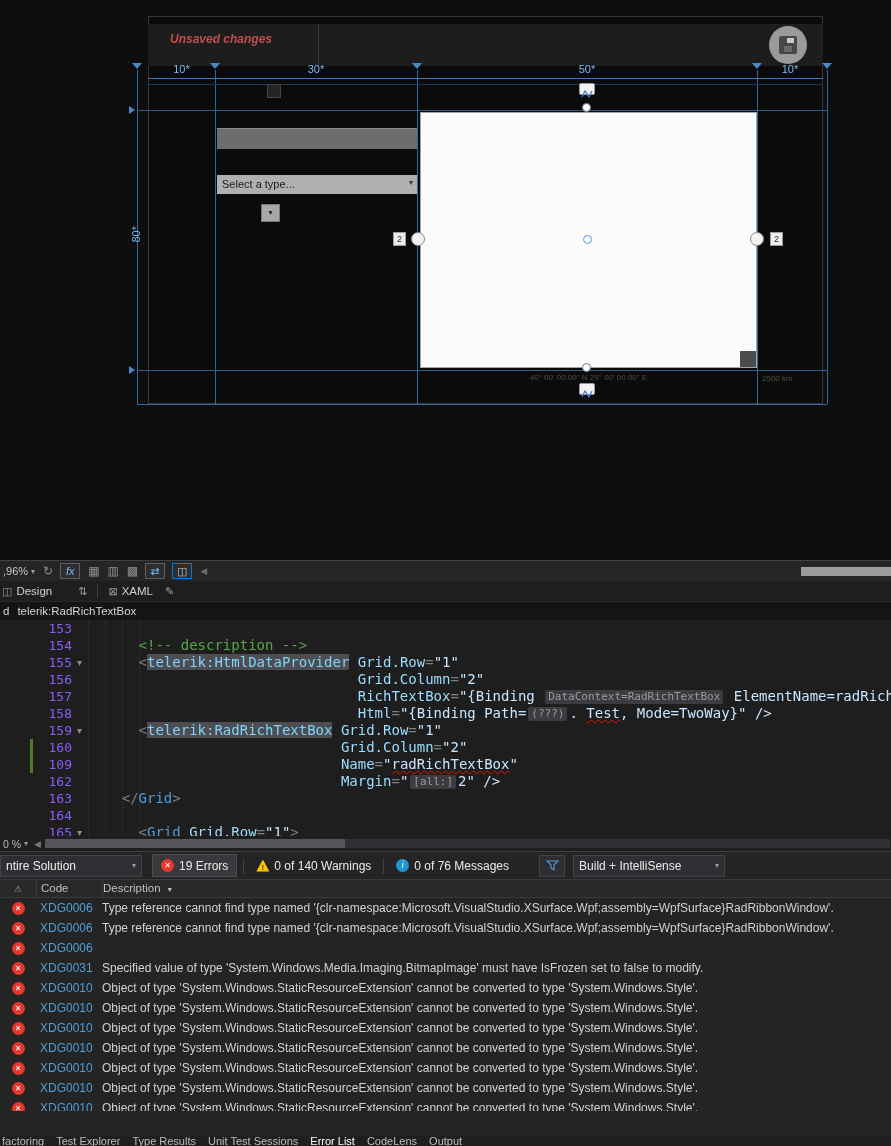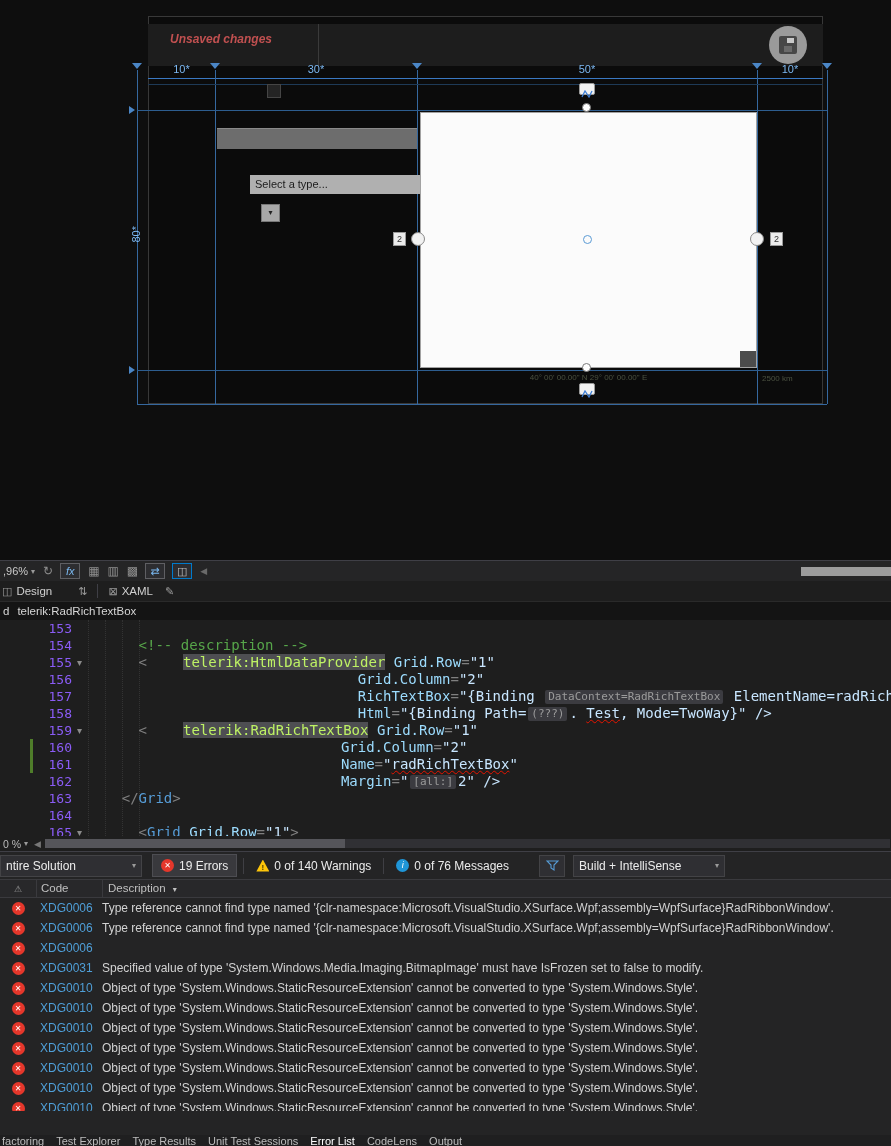--- a/index.html
+++ b/index.html
@@ -26,21 +26,21 @@
   .hline{position:absolute;height:1px;background:#2d5d8f;}
   .hl-top{left:148px;top:84px;width:675px;background:#1e3a57;}
   .hl-a{left:137px;top:110px;width:690px;}
   .hl-b{left:137px;top:370px;width:690px;}
   .hl-c{left:137px;top:404px;width:690px;background:#35689f;}
   .rowarrow{position:absolute;width:0;height:0;border-top:4px solid transparent;border-bottom:4px solid transparent;border-left:6px solid #4b86c6;}
   .ra1{left:129px;top:106px}.ra2{left:129px;top:366px}
   .rowlabel{position:absolute;left:130px;top:226px;writing-mode:vertical-rl;transform:rotate(180deg);color:#7cb8f2;font-size:11px;}
   .mini-icon{position:absolute;left:267px;top:84px;width:14px;height:14px;background:#242424;border:1px solid #454545;box-sizing:border-box;}
   .d-textbox{position:absolute;left:217px;top:128px;width:200px;height:21px;background:#6d6d6d;border-top:1px solid #8a8a8a;box-sizing:border-box;}
-  .d-combo{position:absolute;left:217px;top:175px;width:200px;height:19px;background:#b0b0b0;margin-left:33px;}
+  .d-combo{position:absolute;left:217px;top:175px;width:200px;height:19px;background:#b0b0b0;}
   .d-combo-text{position:absolute;left:5px;top:3px;font-size:11px;color:#1c1c1c;}
   .d-combo-arrow{position:absolute;right:4px;top:3px;font-size:8px;color:#333;}
   .d-dropbtn{position:absolute;left:261px;top:204px;width:19px;height:18px;background:#a8a8a8;border:1px solid #777;box-sizing:border-box;text-align:center;font-size:8px;color:#222;line-height:16px;}
   .sel-box{position:absolute;left:420px;top:112px;width:337px;height:256px;background:#fbfbfb;border:1px solid #a2a2a2;box-sizing:border-box;}
   .resize-thumb{position:absolute;right:0;bottom:0;width:16px;height:16px;background:#4c4c4c;}
   .anchor{position:absolute;width:16px;height:12px;background:#f2f2f2;border:1px solid #9a9a9a;border-radius:2px;box-sizing:border-box;text-align:center;}
   .an-top{left:579px;top:83px}.an-bot{left:579px;top:383px}
   .hcircle{position:absolute;width:9px;height:9px;border-radius:50%;background:#fff;border:1px solid #7a7a7a;box-sizing:border-box;}
   .hc-top{left:582px;top:103px}.hc-bot{left:582px;top:363px}
   .scircle{position:absolute;width:14px;height:14px;border-radius:50%;background:#f2f2f2;border:1px solid #8a8a8a;box-sizing:border-box;}
@@ -81,21 +81,21 @@
   
   .editor{position:absolute;left:0;top:620px;width:891px;height:216px;background:#1e1e1e;overflow:hidden;font-family:"DejaVu Sans Mono",monospace;font-size:14px;line-height:17px;}
   .guide{position:absolute;top:0;bottom:0;width:0;border-left:1px dotted #3d3d3d;opacity:.7;}
   .g1{left:88px}.g2{left:105px}.g3{left:122px}.g4{left:139px}
   .eline{position:relative;height:17px;white-space:pre;z-index:1;}
   .lnum{position:absolute;left:0;width:72px;text-align:right;color:#8b5cf6;font-size:13px;}
   .chg{position:absolute;left:30px;top:0;height:17px;width:3px;background:#4f7d2a;}
   .fold{position:absolute;left:77px;width:14px;color:#8a8a8a;font-size:10px;font-family:"DejaVu Sans",sans-serif;}
   .codetxt{position:absolute;left:88px;top:0;}
   .tk-p{color:#808080}.tk-t{color:#569cd6}
-  .tk-th{color:#bef264;background:#4e4e52;margin-left:36px;}
+  .tk-th{color:#7dd3fc;background:#4e4e52;}
   .tk-a{color:#9cdcfe}.tk-v{color:#c8e6ff}.tk-c{color:#57a64a}.tk-pl{color:#d4d4d4}
   .tk-vw{color:#c8e6ff;text-decoration:underline wavy #e51400;text-decoration-thickness:1px;}
   .tk-h{display:inline-block;background:#3b3b40;color:#9b9b9b;font-size:11px;line-height:14px;padding:0 3px;border-radius:2px;margin:0 2px;vertical-align:1px;}
 
   
   .hstrip{position:absolute;left:0;top:836px;width:891px;height:15px;background:#1e1e1e;display:flex;align-items:center;font-size:10.5px;color:#bbb;}
   .hs-zoom{display:flex;align-items:center;gap:3px;margin-left:3px;}
   .hs-left{margin-left:6px;color:#777;font-size:9px;}
   .hs-track{position:relative;flex:1;height:9px;background:#303034;margin:0 1px 0 4px;}
   .hs-thumb{position:absolute;left:0;top:0;height:9px;width:300px;background:#55555a;}
@@ -110,21 +110,21 @@
   .errors-btn{margin-left:10px;height:23px;border:1px solid #4d4d52;background:#39393d;box-sizing:border-box;display:flex;align-items:center;gap:5px;padding:0 8px;}
   .vdiv{width:1px;height:16px;background:#3f3f44;margin:0 6px;}
   .count-btn{display:flex;align-items:center;gap:5px;padding:0 6px;height:22px;}
   .filter-btn{margin-left:24px;width:26px;height:22px;border:1px solid #434346;background:#2f2f33;box-sizing:border-box;display:flex;align-items:center;justify-content:center;}
   .eicon{display:inline-block;width:13px;height:13px;border-radius:50%;background:#e5372b;color:#fff;font-size:8px;line-height:13px;text-align:center;flex:none;}
   .wicon{display:inline-block;width:13px;height:12px;background:#fdc50a;clip-path:polygon(50% 0,100% 100%,0 100%);color:#4a3a00;font-size:8px;font-weight:bold;line-height:15px;text-align:center;flex:none;}
   .iicon{display:inline-block;width:13px;height:13px;border-radius:50%;background:#1f96d8;color:#fff;font-size:9px;font-style:italic;line-height:13px;text-align:center;flex:none;}
   .ehead{height:19px;display:flex;align-items:center;border-top:1px solid #3a3a3e;border-bottom:1px solid #3a3a3e;font-size:11.5px;color:#c0c0c0;background:#28282a;box-sizing:border-box;}
   .hsev{width:36px;text-align:center;color:#a0a0a0;font-size:9px;}
   .hcode{width:66px;border-left:1px solid #3a3a3e;padding-left:4px;box-sizing:border-box;height:19px;line-height:18px;}
-  .hdesc{flex:1;border-left:1px solid #3a3a3e;padding-left:5px;height:19px;line-height:18px;}
+  .hdesc{flex:1;border-left:1px solid #3a3a3e;height:19px;line-height:18px;}
   .sortarrow{font-size:8px;color:#c0c0c0;margin-left:4px;}
   .erows{height:213px;overflow:hidden;}
   .erow{height:20px;display:flex;align-items:center;font-size:12px;}
   .sev{width:36px;display:flex;justify-content:center;flex:none;}
   .ecode{width:66px;color:#4f9fd8;padding-left:4px;box-sizing:border-box;flex:none;}
   .edesc{flex:1;color:#d2d2d2;white-space:nowrap;overflow:hidden;}
 
   
   .btabs{position:absolute;left:0;top:1135px;width:891px;height:11px;background:#1f1f20;overflow:hidden;display:flex;gap:12px;padding-left:2px;font-size:11px;color:#bdbdbd;}
   .btab{line-height:13px;white-space:nowrap;}
@@ -246,21 +246,21 @@
     <div class="guide g4"></div>
     <div>
         <div class="eline"><span class="lnum">153</span><span class="codetxt"></span></div>
         <div class="eline"><span class="lnum">154</span><span class="codetxt"><span class="tk-pl">      </span><span class="tk-c">&lt;!-- description --&gt;</span></span></div>
         <div class="eline"><span class="lnum">155</span><span class="fold">▾</span><span class="codetxt"><span class="tk-pl">      </span><span class="tk-p">&lt;</span><span class="tk-th">telerik:HtmlDataProvider</span><span class="tk-pl"> </span><span class="tk-a">Grid.Row</span><span class="tk-p">=</span><span class="tk-v">"1"</span></span></div>
         <div class="eline"><span class="lnum">156</span><span class="codetxt"><span class="tk-pl">                                </span><span class="tk-a">Grid.Column</span><span class="tk-p">=</span><span class="tk-v">"2"</span></span></div>
         <div class="eline"><span class="lnum">157</span><span class="codetxt"><span class="tk-pl">                                </span><span class="tk-a">RichTextBox</span><span class="tk-p">=</span><span class="tk-v">"{Binding </span><span class="tk-h">DataContext=RadRichTextBox</span><span class="tk-v"> ElementName=radRichTextBo</span></span></div>
         <div class="eline"><span class="lnum">158</span><span class="codetxt"><span class="tk-pl">                                </span><span class="tk-a">Html</span><span class="tk-p">=</span><span class="tk-v">"{Binding Path=</span><span class="tk-h">(???)</span><span class="tk-v">. </span><span class="tk-vw">Test</span><span class="tk-v">, Mode=TwoWay}" /&gt;</span></span></div>
         <div class="eline"><span class="lnum">159</span><span class="fold">▾</span><span class="codetxt"><span class="tk-pl">      </span><span class="tk-p">&lt;</span><span class="tk-th">telerik:RadRichTextBox</span><span class="tk-pl"> </span><span class="tk-a">Grid.Row</span><span class="tk-p">=</span><span class="tk-v">"1"</span></span></div>
         <div class="eline"><span class="chg"></span><span class="lnum">160</span><span class="codetxt"><span class="tk-pl">                              </span><span class="tk-a">Grid.Column</span><span class="tk-p">=</span><span class="tk-v">"2"</span></span></div>
-        <div class="eline"><span class="chg"></span><span class="lnum">161</span><span class="codetxt"><span class="tk-pl">                              </span><span class="tk-a">Name</span><span class="tk-p">=</span><span class="tk-v">"</span><span class="tk-vw">radRichTextBox</span><span class="tk-v">"</span></span></div>
+        <div class="eline"><span class="chg"></span><span class="lnum">109</span><span class="codetxt"><span class="tk-pl">                              </span><span class="tk-a">Name</span><span class="tk-p">=</span><span class="tk-v">"</span><span class="tk-vw">radRichTextBox</span><span class="tk-v">"</span></span></div>
         <div class="eline"><span class="lnum">162</span><span class="codetxt"><span class="tk-pl">                              </span><span class="tk-a">Margin</span><span class="tk-p">=</span><span class="tk-v">"</span><span class="tk-h">[all:]</span><span class="tk-v">2" /&gt;</span></span></div>
         <div class="eline"><span class="lnum">163</span><span class="codetxt"><span class="tk-pl">    </span><span class="tk-p">&lt;/</span><span class="tk-t">Grid</span><span class="tk-p">&gt;</span></span></div>
         <div class="eline"><span class="lnum">164</span><span class="codetxt"></span></div>
         <div class="eline"><span class="lnum">165</span><span class="fold">▾</span><span class="codetxt"><span class="tk-pl">      </span><span class="tk-p">&lt;</span><span class="tk-t">Grid</span><span class="tk-pl"> </span><span class="tk-a">Grid.Row</span><span class="tk-p">=</span><span class="tk-v">"1"</span><span class="tk-p">&gt;</span></span></div>
       </div>
   </div>
 
   <div class="hstrip">
     <span class="hs-zoom">
       <span>0 %</span>

